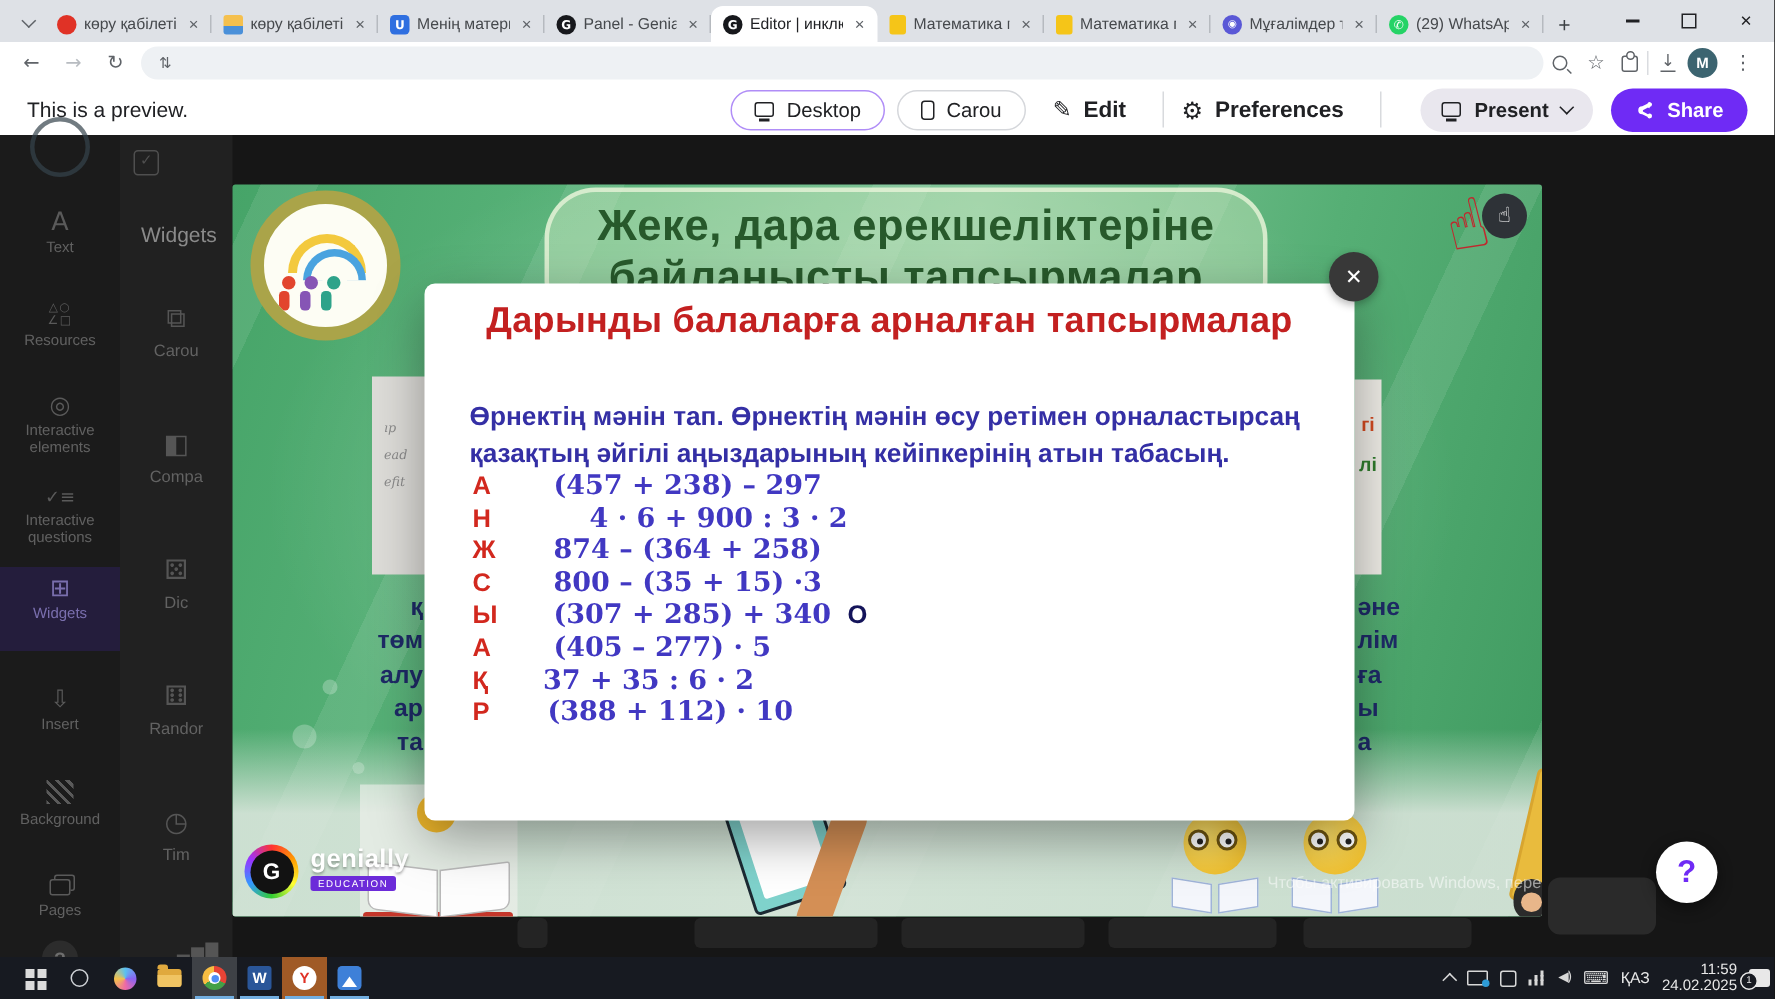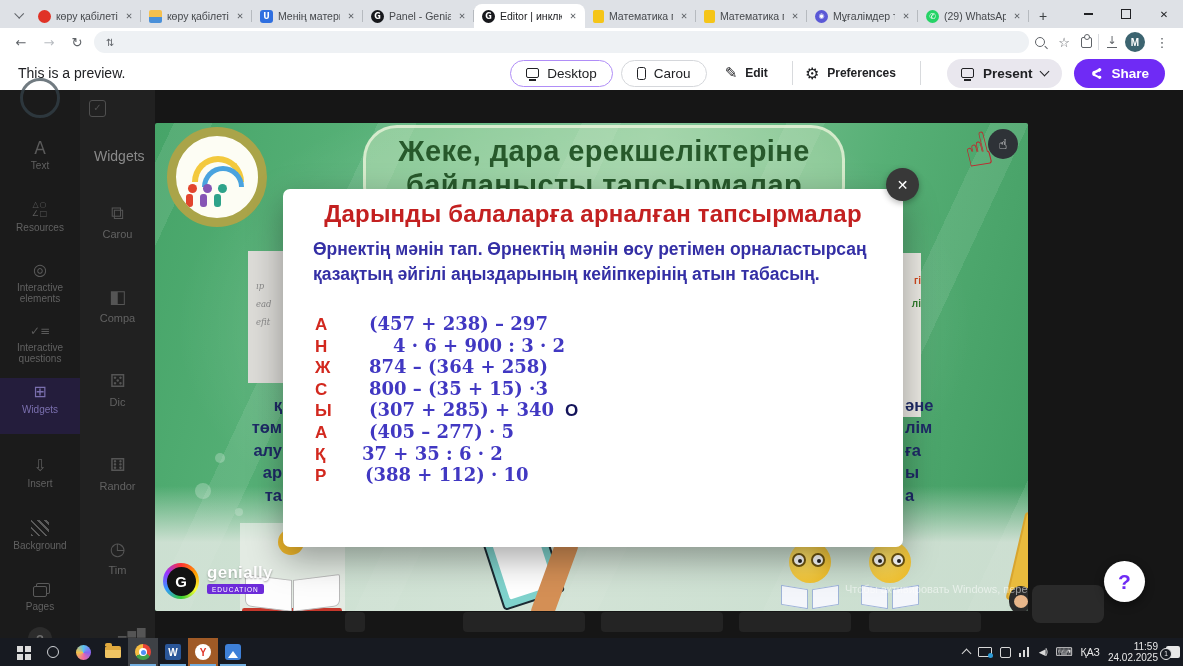--- a/index.html
+++ b/index.html
@@ -58,21 +58,21 @@
 
   
   .previewbar { position:absolute; left:0; top:56px; width:1183px; height:34px; background:#fff;
                 display:flex; align-items:center; padding:0 18px; }
   .pv-msg { font-size:14px; color:#202124; }
   .pv-spacer { flex:1; }
   .pill { height:27px; border-radius:14px; display:flex; align-items:center; gap:8px; padding:0 15px;
           font-size:13.5px; color:#202124; background:#fff; margin-left:8px; }
   .pill.desktop { border:1.5px solid #b08df7; }
   .pill.mobile { border:1px solid #d5d7db; }
-  .tool { display:flex; align-items:center; gap:8px; font-size:12px; font-weight:bold; color:#202124; margin-left:18px; }
+  .tool { display:flex; align-items:center; gap:8px; font-size:15px; font-weight:bold; color:#202124; margin-left:18px; }
   .vdiv { width:1px; height:24px; background:#d8dadd; margin:0 6px 0 24px; }
   .icn-monitor { width:13px; height:10px; border:1.6px solid #202124; border-radius:2px; position:relative; flex:none; }
   .icn-monitor::after { content:""; position:absolute; left:2px; right:2px; bottom:-3.5px; height:1.6px; background:#202124; }
   .icn-phone { width:9px; height:13px; border:1.6px solid #202124; border-radius:2.5px; flex:none; }
   .icn-pencil::before { content:"✎"; font-family:"DejaVu Sans"; font-size:15px; }
   .icn-gear::before { content:"⚙"; font-family:"DejaVu Sans"; font-size:16px; }
   .present { background:#e9e7ee; border-radius:16px; height:29px; display:flex; align-items:center; gap:9px;
              padding:0 14px; font-size:13.5px; font-weight:bold; color:#202124; margin-left:20px; }
   .chev-dn { width:7px; height:7px; border-right:1.8px solid #202124; border-bottom:1.8px solid #202124; transform:rotate(45deg); margin-top:-4px; }
   .share { background:#6f2bf5; border-radius:16px; height:29px; display:flex; align-items:center; gap:8px;
@@ -149,22 +149,22 @@
   .touch-red { position:absolute; right:36px; top:0px; z-index:4; color:#c1272d; font-size:46px;
                font-family:"DejaVu Sans"; transform:rotate(-14deg); }
   .touch-circle { position:absolute; right:10px; top:6px; z-index:4; width:30px; height:30px; border-radius:50%;
                   background:#2e3237; color:#fff; font-size:14px; font-family:"DejaVu Sans";
                   display:flex; align-items:center; justify-content:center; }
 
   .leftcard { position:absolute; left:93px; top:128px; width:118px; height:132px; background:#dddcd8; z-index:2; }
   .leftcard .t { position:absolute; left:8px; font-size:8.5px; font-style:italic; color:#8a8a8a; font-family:"DejaVu Serif",serif; }
   .mag { position:absolute; right:4px; top:26px; width:62px; height:62px; border:4px solid #9a9a9a; border-radius:50%;
          background:#f2f2ee; }
-  .rightcard { position:absolute; left:748px; top:130px; width:18px; height:164px; background:#eceae4; z-index:2;
-               font-weight:bold; font-size:10px; text-align:right; }
+  .rightcard { position:absolute; left:748px; top:130px; width:18px; height:130px; background:#eceae4; z-index:2;
+               font-weight:bold; font-size:13px; text-align:center; }
   .rightcard .o { color:#d2491f; display:block; margin-top:22px; }
   .rightcard .g { color:#2f7c2c; display:block; margin-top:12px; }
 
   .lfrags { position:absolute; left:70px; top:271px; width:57px; text-align:right; z-index:2;
             font-weight:bold; color:#1e2a66; font-size:16.5px; line-height:22.4px; }
   .rfrags { position:absolute; left:750px; top:271px; z-index:2;
             font-weight:bold; color:#1e2a66; font-size:16.5px; line-height:22.4px; }
 
   
   .clip { position:absolute; z-index:3; }
@@ -210,21 +210,21 @@
   .wmark .w1 { font-size:15.5px; }
   .wmark .w2 { font-size:11px; color:rgba(255,255,255,.55); white-space:nowrap; margin-top:4px; }
 
   
   .modal { position:absolute; left:128px; top:66px; width:620px; height:358px; background:#fff; z-index:5;
            border-radius:7px; box-shadow:0 12px 34px rgba(0,0,0,.35); }
   .modal-close { position:absolute; right:-16px; top:-21px; width:33px; height:33px; border-radius:50%;
                  background:#383838; color:#fff; font-size:14px; font-family:"DejaVu Sans";
                  display:flex; align-items:center; justify-content:center; box-shadow:0 2px 6px rgba(0,0,0,.3); }
   .modal-title { margin-top:11px; text-align:center; color:#c32020; font-weight:bold; font-size:24px; letter-spacing:.2px; }
-  .modal-body { margin-top:9px; padding:0 30px; color:#342fa5; font-weight:bold; font-size:17.5px; line-height:25px; }
+  .modal-body { margin-top:37px; padding:0 30px; color:#342fa5; font-weight:bold; font-size:17.5px; line-height:25px; }
   .tasks { position:absolute; left:32px; top:124px; }
   .task-row { display:flex; align-items:baseline; height:21.6px; }
   .task-letter { width:54px; flex:none; font-weight:bold; color:#d2281e; font-size:17px; }
   .task-expr { font-family:"DejaVu Serif", serif; font-weight:bold; font-size:18px; color:#4138c2; white-space:pre; }
   .task-letter2 { font-weight:bold; color:#14145a; font-size:17px; margin:0 9px 0 11px; }
 
   .help-fab { position:absolute; left:1104px; top:561px; width:41px; height:41px; border-radius:50%; background:#fff;
               color:#6f2bf5; font-weight:bold; font-size:21px; display:flex; align-items:center; justify-content:center;
               box-shadow:0 3px 10px rgba(0,0,0,.45); z-index:6; }
 

